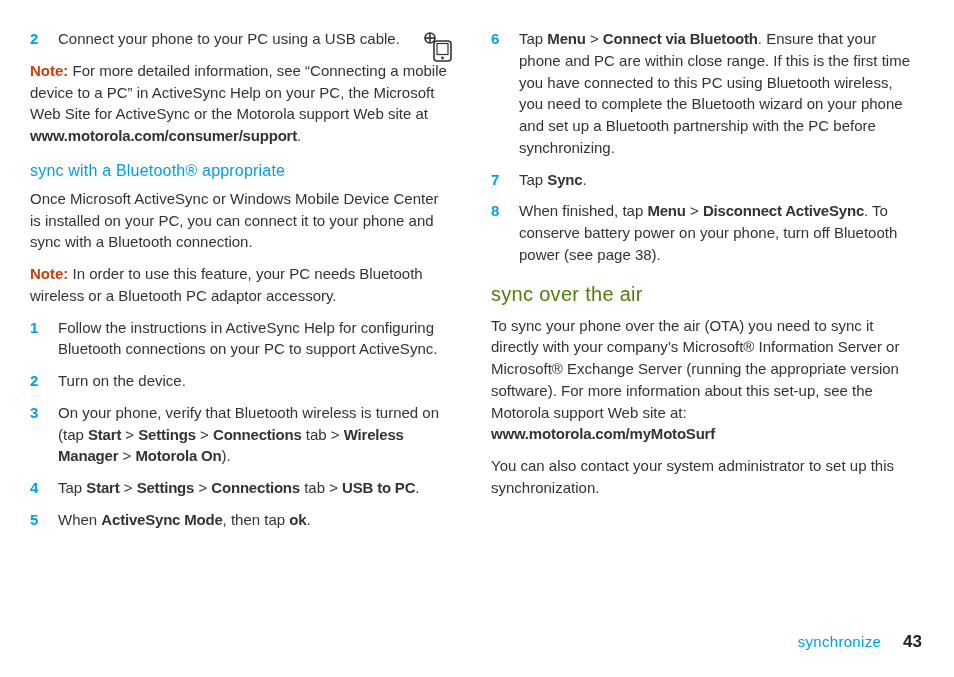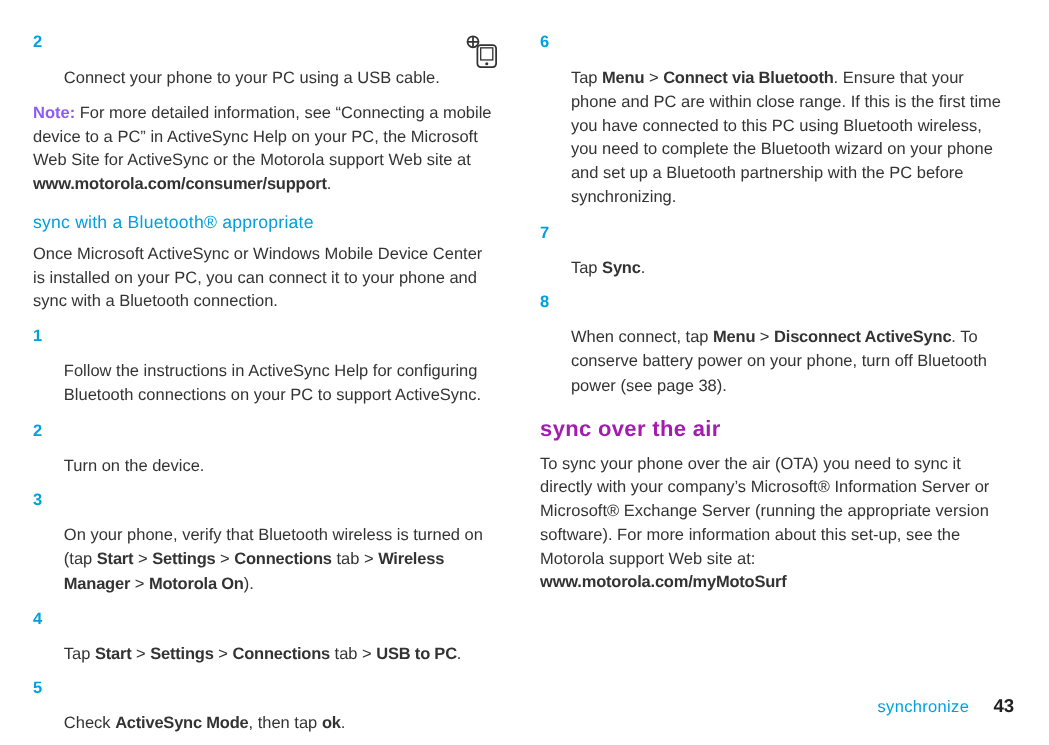--- a/index.html
+++ b/index.html
@@ -27,38 +27,37 @@
     position: relative;
   }
   .step-num {
     color: #00a0e0;
     font-weight: bold;
     width: 28px;
     flex-shrink: 0;
   }
   .step-body {
     flex: 1;
-    margin-top: 32px;
   }
-  .note-label { color: #8b5cf6; font-weight: bold; }
+  .note-label { color: #c2410c; font-weight: bold; }
   .subhead {
     color: #00a0e0;
     font-family: Arial, sans-serif;
     font-size: 16px;
     margin: 12px 0 6px 0;
     letter-spacing: 0.2px;
     font-weight: 400;
   }
   .section-head {
-    color: #a21caf;
+    color: #4d7c0f;
     font-family: Arial, sans-serif;
     font-size: 20px;
     margin: 14px 0 6px 0;
     letter-spacing: 0.3px;
-    font-weight: 700;
+    font-weight: 400;
   }
   .para { margin-bottom: 10px; }
   .bold-narrow {
     font-family: "Arial Narrow", Arial, sans-serif;
     font-weight: bold;
     font-stretch: condensed;
     letter-spacing: -0.2px;
   }
   .strong { font-weight: bold; }
   .icon-usb {
@@ -104,20 +103,23 @@
     </div>
 
     <p class="para">
       <span class="note-label">Note:</span><span> For more detailed information, see “Connecting a mobile device to a PC” in ActiveSync Help on your PC, the Microsoft Web Site for ActiveSync or the Motorola support Web site at </span><span class="bold-narrow">www.motorola.com/consumer/support</span><span>.</span>
     </p>
 
     <div class="subhead">sync with a Bluetooth® appropriate</div>
 
     <p class="para">Once Microsoft ActiveSync or Windows Mobile Device Center is installed on your PC, you can connect it to your phone and sync with a Bluetooth connection.</p>
 
+    <p class="para">
+      <span class="note-label">Note:</span><span> In order to use this feature, your PC needs Bluetooth wireless or a Bluetooth PC adaptor accessory.</span>
+    </p>
 
     <div class="step">
       <div class="step-num">1</div>
       <div class="step-body">Follow the instructions in ActiveSync Help for configuring Bluetooth connections on your PC to support ActiveSync.</div>
     </div>
 
     <div class="step">
       <div class="step-num">2</div>
       <div class="step-body">Turn on the device.</div>
     </div>
@@ -132,21 +134,21 @@
     <div class="step">
       <div class="step-num">4</div>
       <div class="step-body">
         <span>Tap </span><span class="bold-narrow">Start</span><span> &gt; </span><span class="bold-narrow">Settings</span><span> &gt; </span><span class="bold-narrow">Connections</span><span> tab &gt; </span><span class="bold-narrow">USB to PC</span><span>.</span>
       </div>
     </div>
 
     <div class="step">
       <div class="step-num">5</div>
       <div class="step-body">
-        <span>Check </span><span class="bold-narrow">ActiveSync Mode</span><span>, then tap </span><span class="bold-narrow">ok</span><span>.</span>
+        <span>When </span><span class="bold-narrow">ActiveSync Mode</span><span>, then tap </span><span class="bold-narrow">ok</span><span>.</span>
       </div>
     </div>
 
   </div>
 
   <div class="col">
 
     <div class="step">
       <div class="step-num">6</div>
       <div class="step-body">
@@ -157,31 +159,32 @@
     <div class="step">
       <div class="step-num">7</div>
       <div class="step-body">
         <span>Tap </span><span class="bold-narrow">Sync</span><span>.</span>
       </div>
     </div>
 
     <div class="step">
       <div class="step-num">8</div>
       <div class="step-body">
-        <span>When connect, tap </span><span class="bold-narrow">Menu</span><span> &gt; </span><span class="bold-narrow">Disconnect ActiveSync</span><span>. To conserve battery power on your phone, turn off Bluetooth power (see page 38).</span>
+        <span>When finished, tap </span><span class="bold-narrow">Menu</span><span> &gt; </span><span class="bold-narrow">Disconnect ActiveSync</span><span>. To conserve battery power on your phone, turn off Bluetooth power (see page 38).</span>
       </div>
     </div>
 
     <div class="section-head">sync over the air</div>
 
     <p class="para">
       <span>To sync your phone over the air (OTA) you need to sync it directly with your company’s Microsoft® Information Server or Microsoft® Exchange Server (running the appropriate version software). For more information about this set-up, see the Motorola support Web site at: </span><span class="bold-narrow">www.motorola.com/myMotoSurf</span>
     </p>
 
 
+    <p class="para">You can also contact your system administrator to set up this synchronization.</p>
 
   </div>
 
 </div>
 
 <div class="footer">
   <span class="footer-label">synchronize</span><span class="footer-num">43</span>
 </div>
 
 </body></html>

